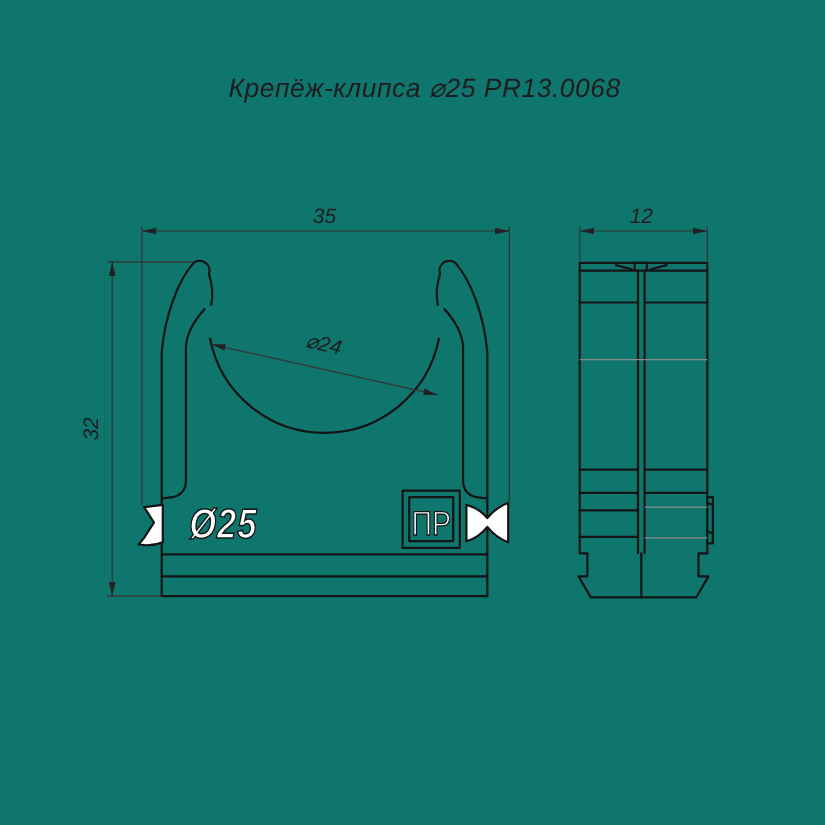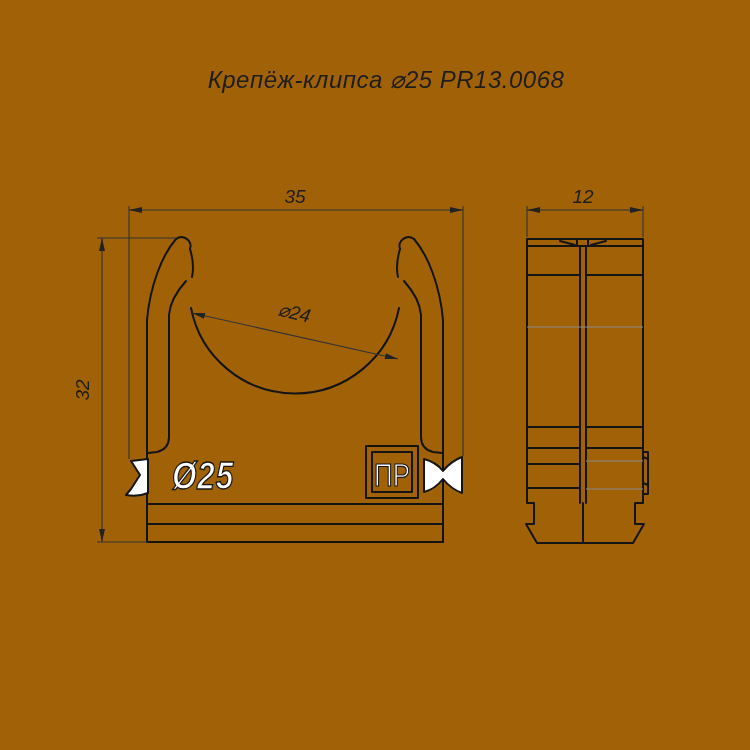--- a/index.html
+++ b/index.html
@@ -1,16 +1,16 @@
 <!DOCTYPE html>
 <html><head>
 <meta charset="utf-8">
 <style>
   html,body{margin:0;padding:0;background:#ffffff;}
-  .canvas{position:relative;width:750px;height:750px;background:#a16207;overflow:hidden;
+  .canvas{position:relative;width:750px;height:750px;background:#0f766e;overflow:hidden;
           font-family:"Liberation Sans", sans-serif;}
   .title{position:absolute;top:66px;left:0;right:0;text-align:center;
          transform:translateX(11px);
          font-family:"Liberation Sans", sans-serif;
          font-style:italic;font-size:24px;letter-spacing:0.5px;color:#1d1d1d;}
   svg{position:absolute;left:0;top:0;}
   .part{stroke:#141414;stroke-width:2;fill:none;stroke-linejoin:round;stroke-linecap:round;}
   .partfill{stroke:#141414;stroke-width:2;fill:#ffffff;stroke-linejoin:round;}
   .thin{stroke:#8a8a8a;stroke-width:1.2;fill:none;}
   .dim{stroke:#333333;stroke-width:1.1;fill:none;}

